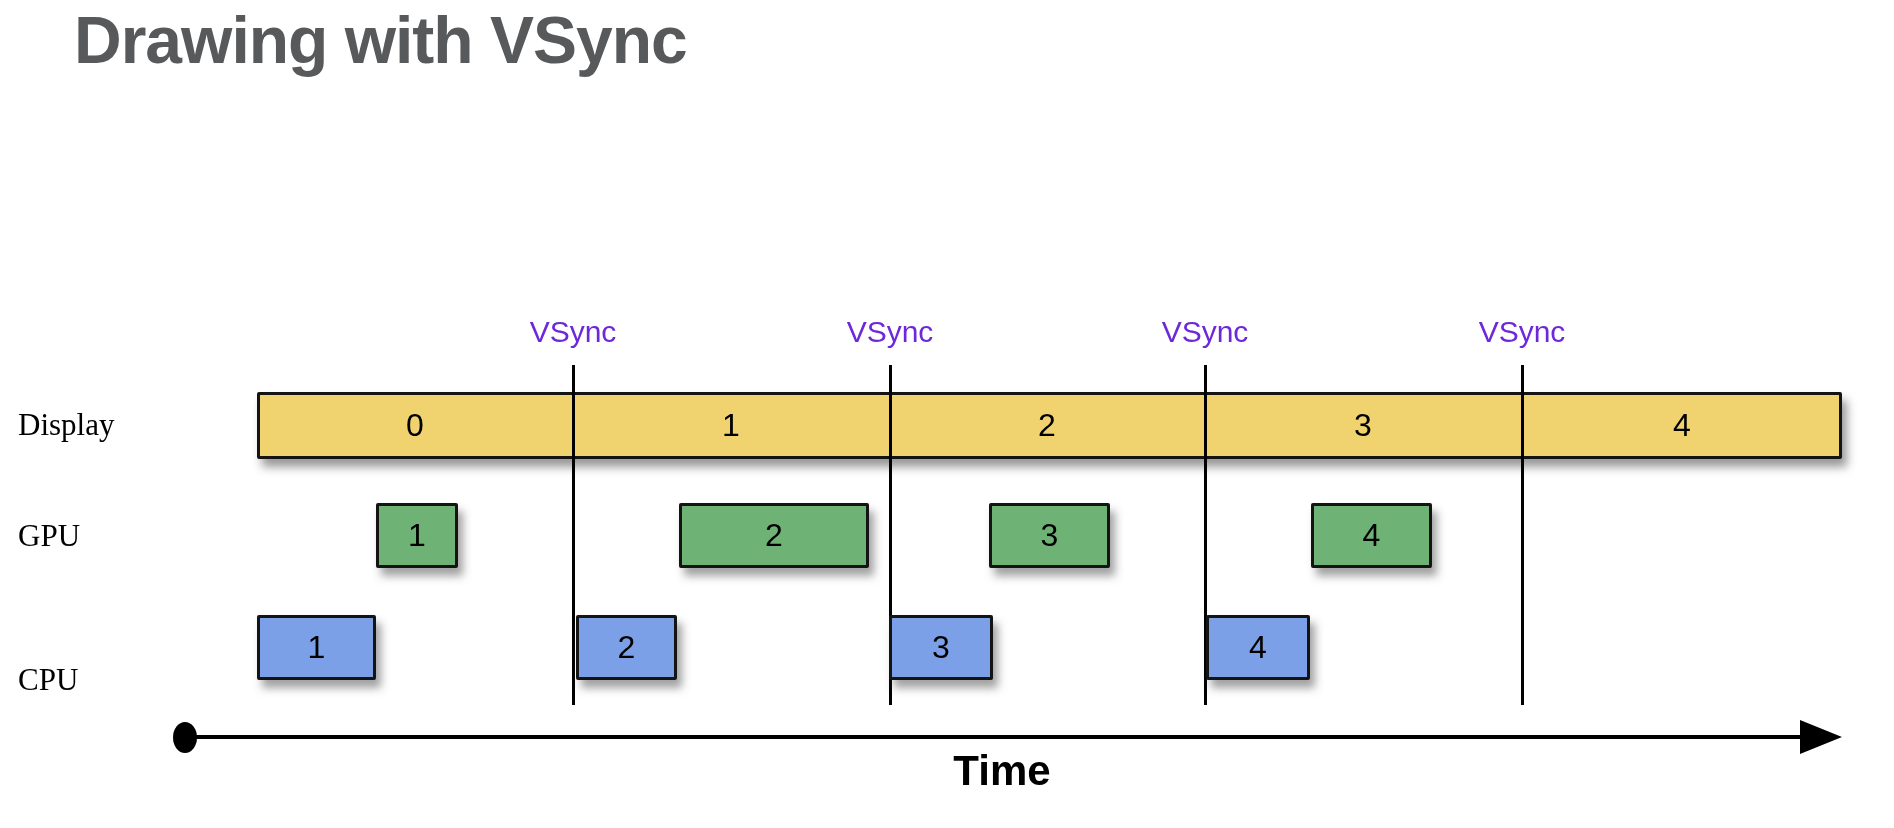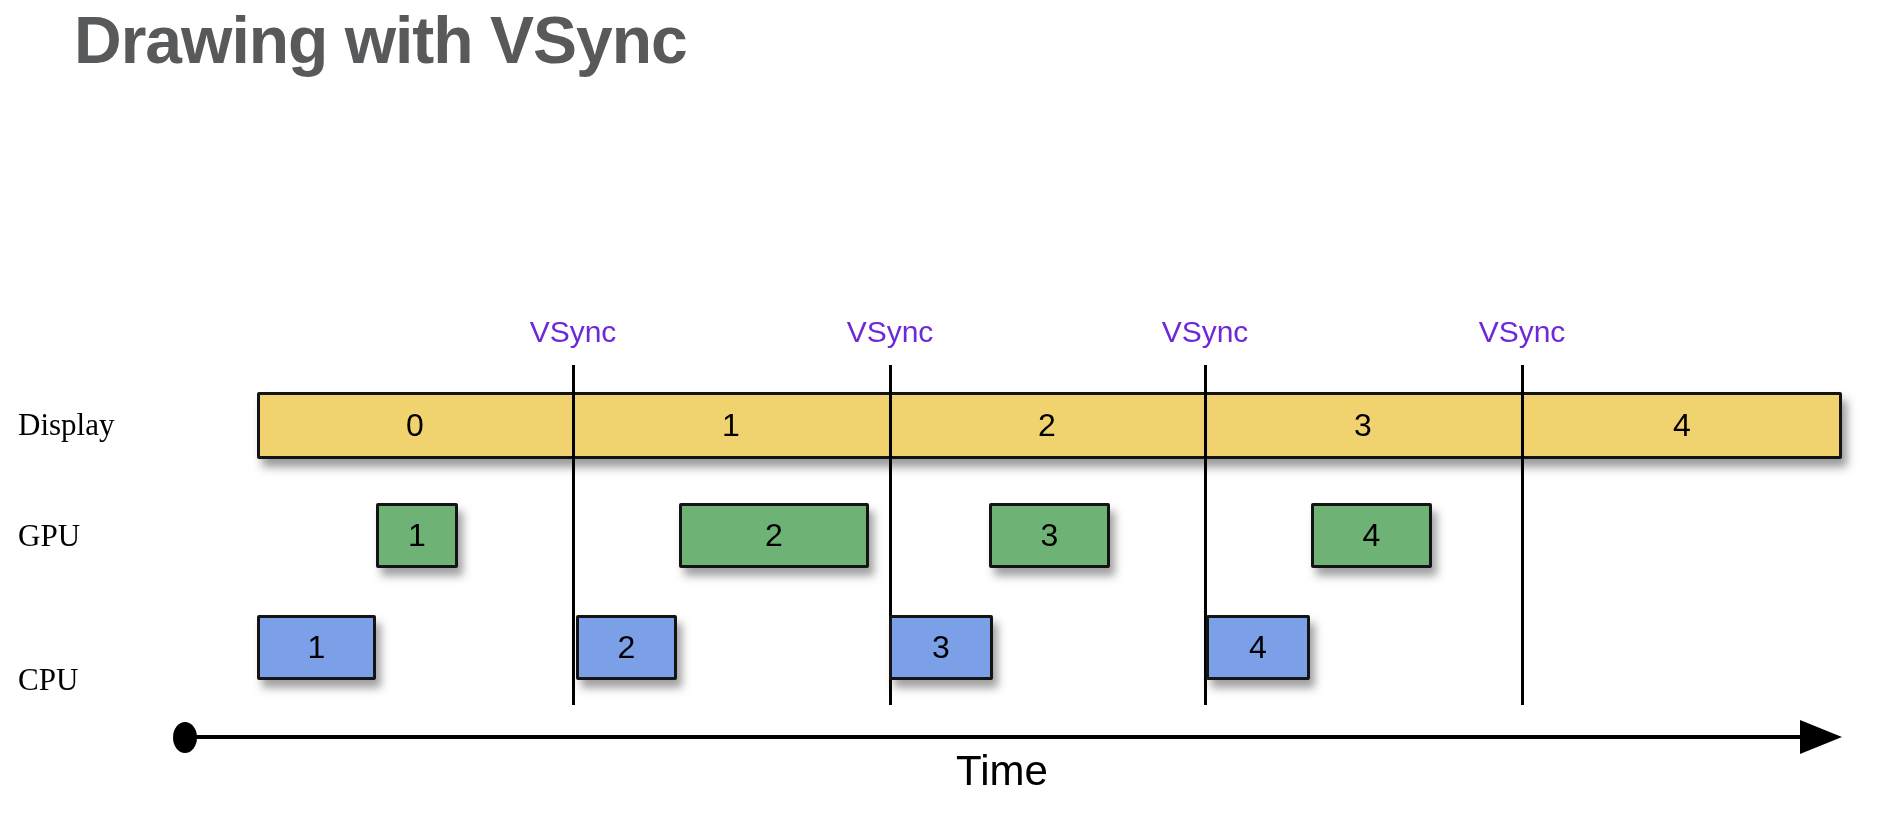--- a/index.html
+++ b/index.html
@@ -128,20 +128,21 @@
   }
   .time-label {
     position: absolute;
     left: 902px;
     top: 746px;
     width: 200px;
     text-align: center;
     font-size: 42px;
     color: #000;
     line-height: 50px;
+    font-weight: bold;
   }
 </style>
 </head>
 <body>
 
 <div id="stage">
 
   <h1 class="slide-title">Drawing with VSync</h1>
 
   <div id="label-display" class="row-label">Display</div>

